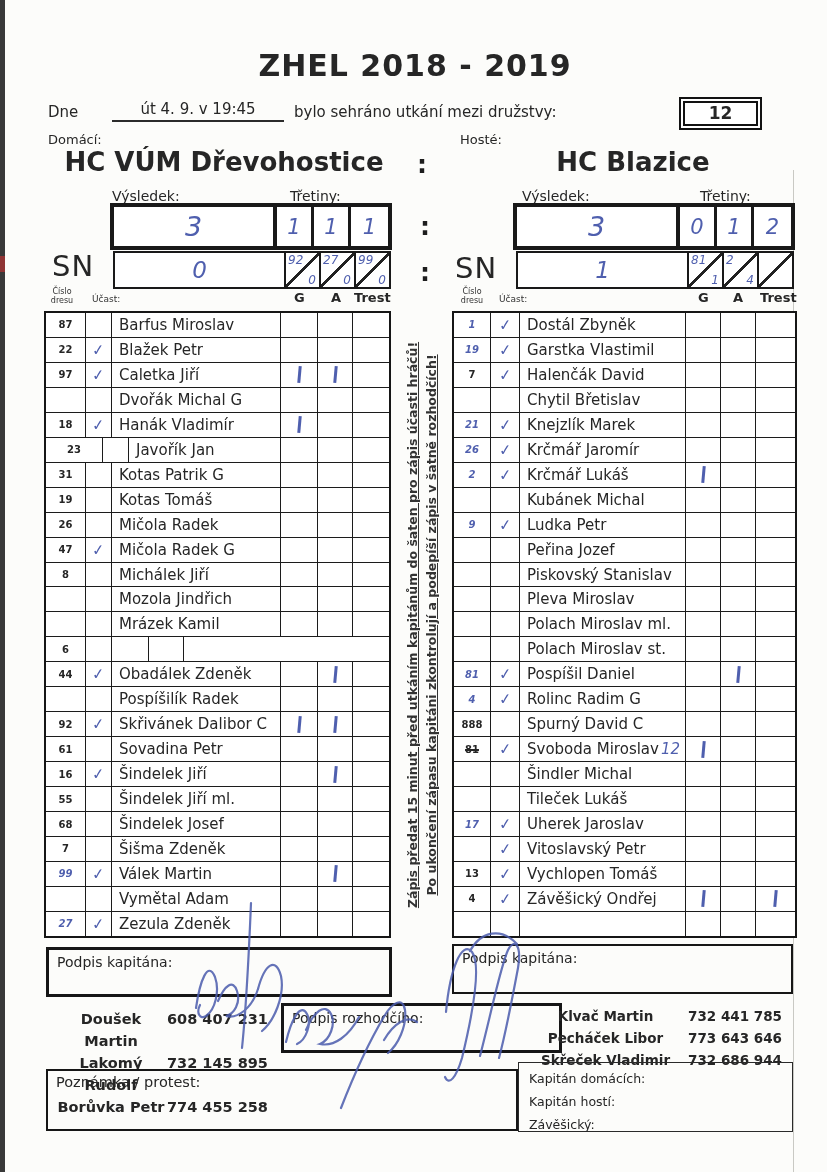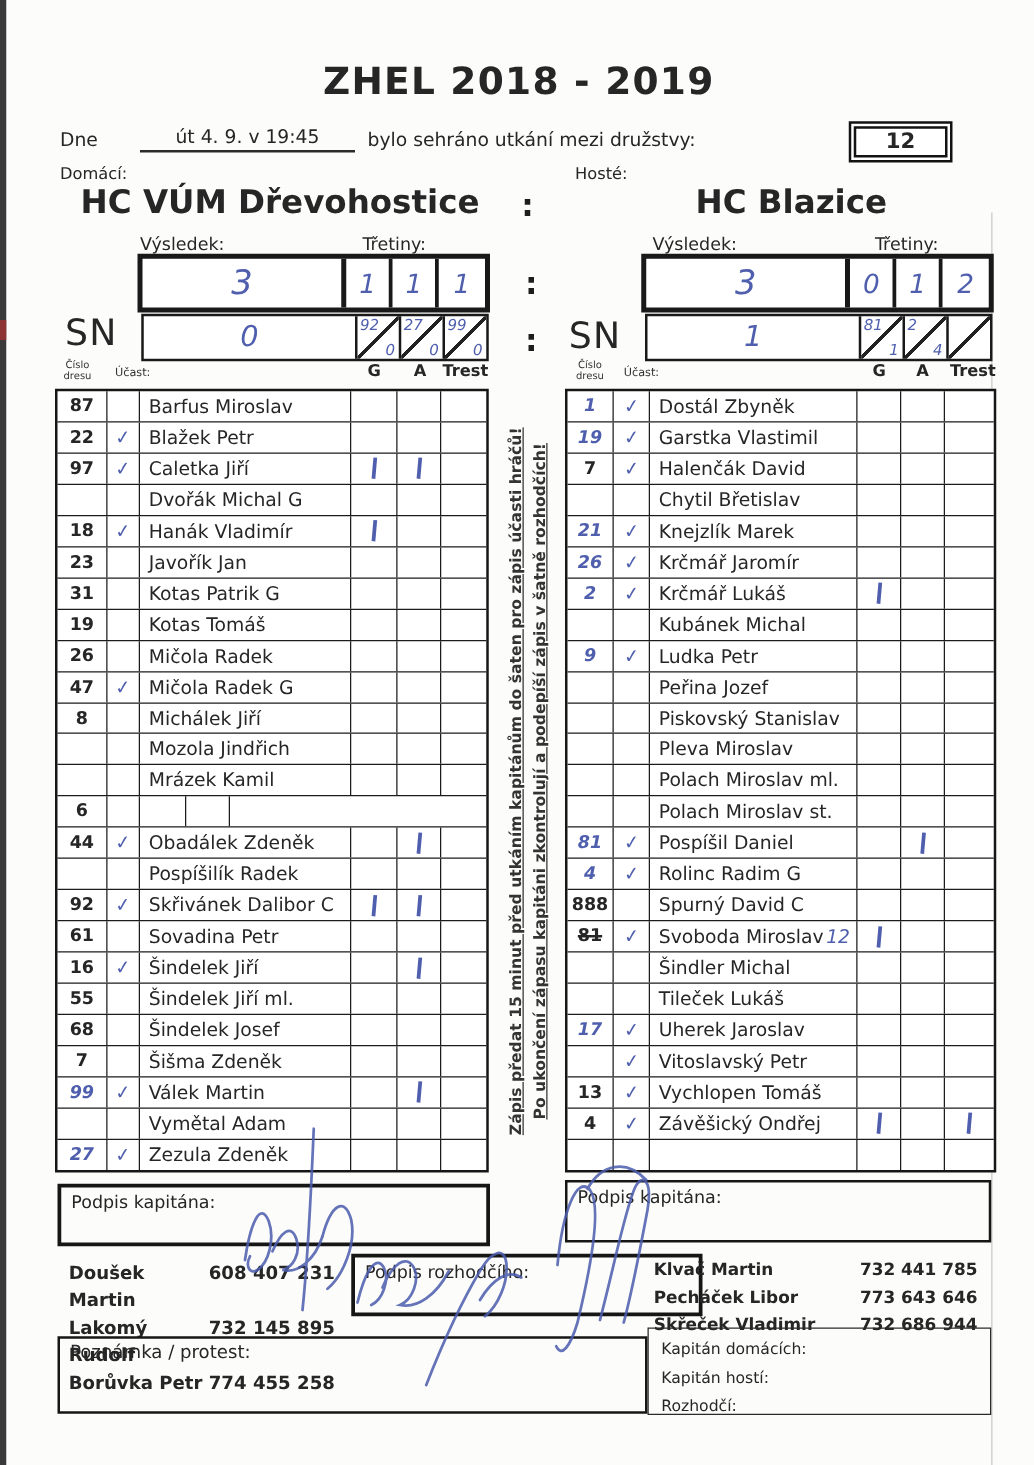--- a/index.html
+++ b/index.html
@@ -30,35 +30,35 @@
   .diag .top{position:absolute;left:2px;top:0;font-size:12px;}
   .diag .bottom{position:absolute;right:3px;bottom:0;font-size:12px;}
   .tiny{font-size:8px;line-height:9px;text-align:center;color:#333;}
   .tiny2{font-size:9px;color:#333;}
   .colhdr{font-size:13px;font-weight:600;}
   .roster{border:2.5px solid #161616;display:flex;flex-direction:column;background:#fff;}
   .prow{flex:1;display:flex;border-bottom:1.5px solid #1c1c1c;}
   .prow:last-child{border-bottom:none;}
   .cell{border-right:1.5px solid #1c1c1c;display:flex;align-items:center;}
   .cell:last-child{border-right:none;}
-  .cnum{justify-content:center;font-size:14px;font-weight:600;}
+  .cnum{justify-content:center;font-size:10px;font-weight:600;}
   .cchk{justify-content:center;}
   .cname{flex:1;padding-left:7px;font-size:15px;white-space:nowrap;overflow:hidden;}
   .cstat{justify-content:center;}
   .struck{text-decoration:line-through;text-decoration-thickness:2px;}
   .mark{font-size:15px;transform:rotate(-6deg);display:inline-block;}
   .tally{display:inline-block;width:2.5px;height:17px;background:#4f5fae;transform:rotate(5deg);margin:0 2px;}
   .sfx{font-size:15px;margin-left:2px;}
   .vnote{left:396px;top:311px;width:52px;height:627px;}
   .vnote-inner{position:absolute;left:50%;top:50%;width:622px;transform:translate(-50%,-50%) rotate(-90deg);
                text-align:center;font-size:12.5px;font-weight:bold;color:#333;line-height:19px;}
   .vnote-inner div{text-decoration:underline;white-space:nowrap;}
   .sigbox{border:3px solid #161616;background:transparent;font-size:14px;padding:4px 8px;}
   .sigbox2{border:2px solid #161616;background:transparent;font-size:14px;padding:4px 8px;}
-  .contacts{font-weight:bold;line-height:22px;}
+  .contacts{font-weight:bold;line-height:22px;text-align:center;}
   .cline{display:flex;}
   .edgeL{left:0;top:0;width:5px;height:1172px;background:#242424;opacity:.9;}
   .edgeR{left:793px;top:170px;width:1px;height:1002px;background:#c9c9c4;}
   .redmark{left:0;top:256px;width:5px;height:16px;background:#8f3434;}
   .notebox{border:2px solid #161616;font-size:14.5px;padding:3px 8px;}
   .kapbox{border:1.5px solid #2a2a2a;font-size:12.5px;padding:4px 10px;line-height:23px;}
   svg.sigs{position:absolute;left:0;top:0;pointer-events:none;}
 </style>
 </head>
 <body>
@@ -231,21 +231,21 @@
         <div class="cell cname">
           <span>Hanák Vladimír</span>
         </div>
         <div class="cell cstat" style="width: 37px;">
           <div class="tally"></div>
         </div>
         <div class="cell cstat" style="width: 35px;"></div>
         <div class="cell cstat" style="width: 36px; border-right: none;"></div>
       </div>
       <div class="prow">
-        <div class="cell cnum" style="width: 40px;">23</div>
+        <div class="cell cnum" style="width: 57px;">23</div>
         <div class="cell cchk" style="width: 26px;"></div>
         <div class="cell cname">
           <span>Javořík Jan</span>
         </div>
         <div class="cell cstat" style="width: 37px;"></div>
         <div class="cell cstat" style="width: 35px;"></div>
         <div class="cell cstat" style="width: 36px; border-right: none;"></div>
       </div>
       <div class="prow">
         <div class="cell cnum" style="width: 40px;">31</div>
@@ -797,21 +797,21 @@
       </div>
   </div>
 
   <div class="abs notebox" style="left:46px;top:1069px;width:472px;height:62px;">
     <span>Poznámka / protest:</span>
   </div>
 
   <div class="abs kapbox" style="left:518px;top:1062px;width:275px;height:70px;">
     <div>Kapitán domácích:</div>
     <div>Kapitán hostí:</div>
-    <div>Rozhodčí:</div>
+    <div>Závěšický:</div>
   </div>
 
   <svg class="sigs" width="827" height="1172" viewBox="0 0 827 1172">
     <g fill="none" stroke="#4b5cad" stroke-width="2.2" stroke-linecap="round" opacity="0.85">
       <path d="M196,1008 C200,980 208,960 215,977 C220,991 215,1010 206,1016 C200,1020 196,1013 200,1005"></path>
       <path d="M218,1001 C225,985 233,979 237,991 C241,1003 234,1014 226,1016 C238,1019 252,1008 258,989"></path>
       <path d="M251,903 C249,950 247,1000 242,1048"></path>
       <path d="M258,989 C265,963 276,957 281,976 C285,996 274,1021 262,1031"></path>
       <path d="M286,1042 C292,1017 301,1003 307,1014 C312,1024 306,1040 297,1044"></path>
       <path d="M306,1030 C314,1011 325,1003 331,1014 C336,1024 330,1040 320,1044 C334,1047 349,1036 359,1017"></path>

